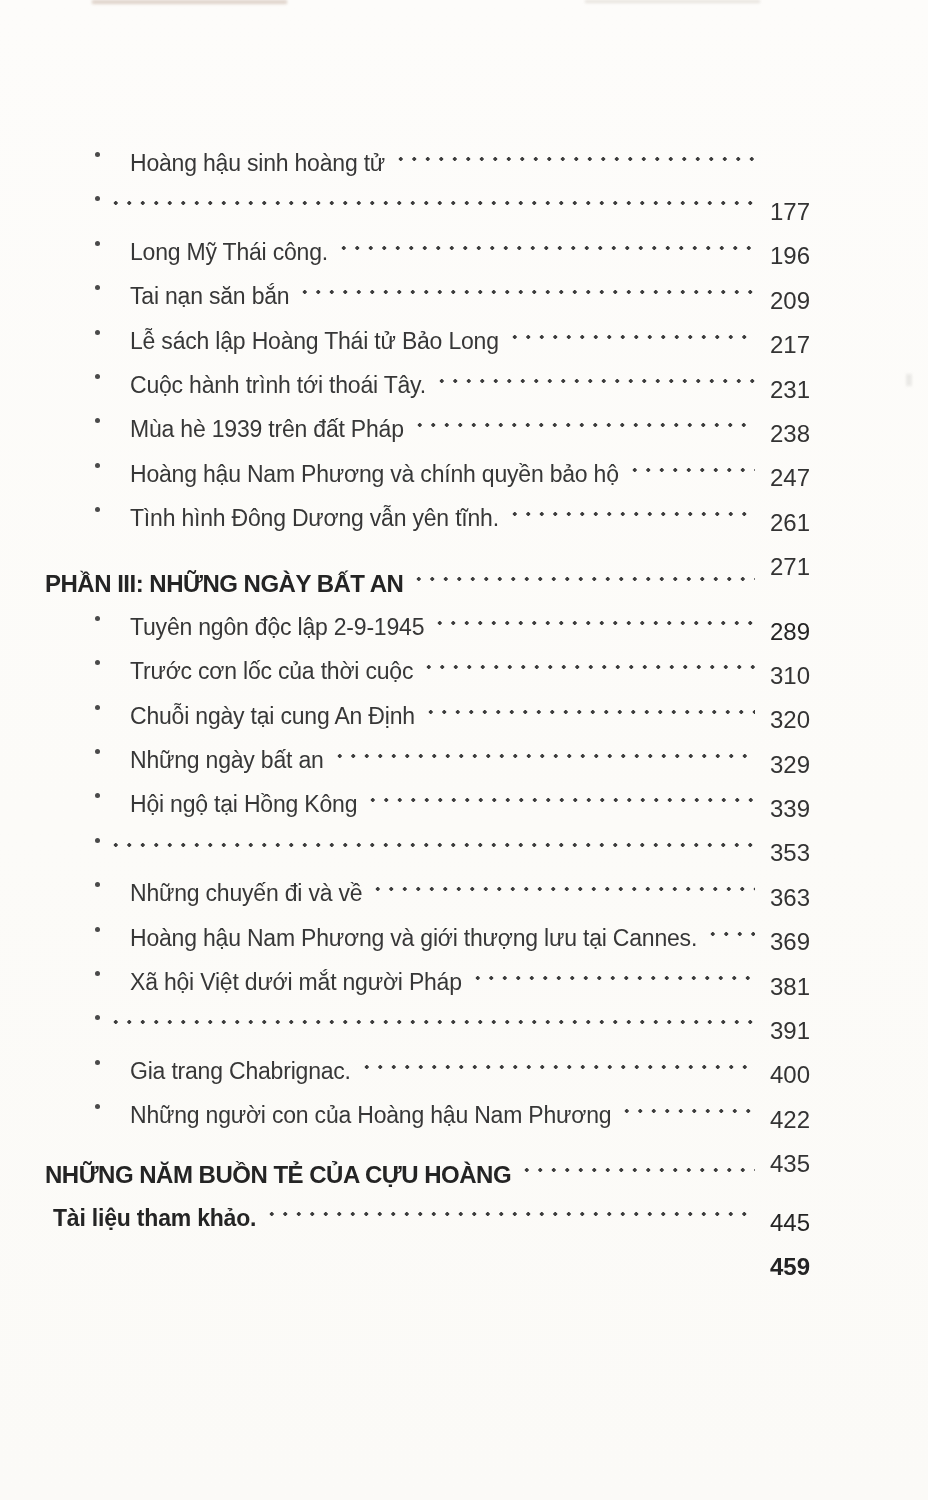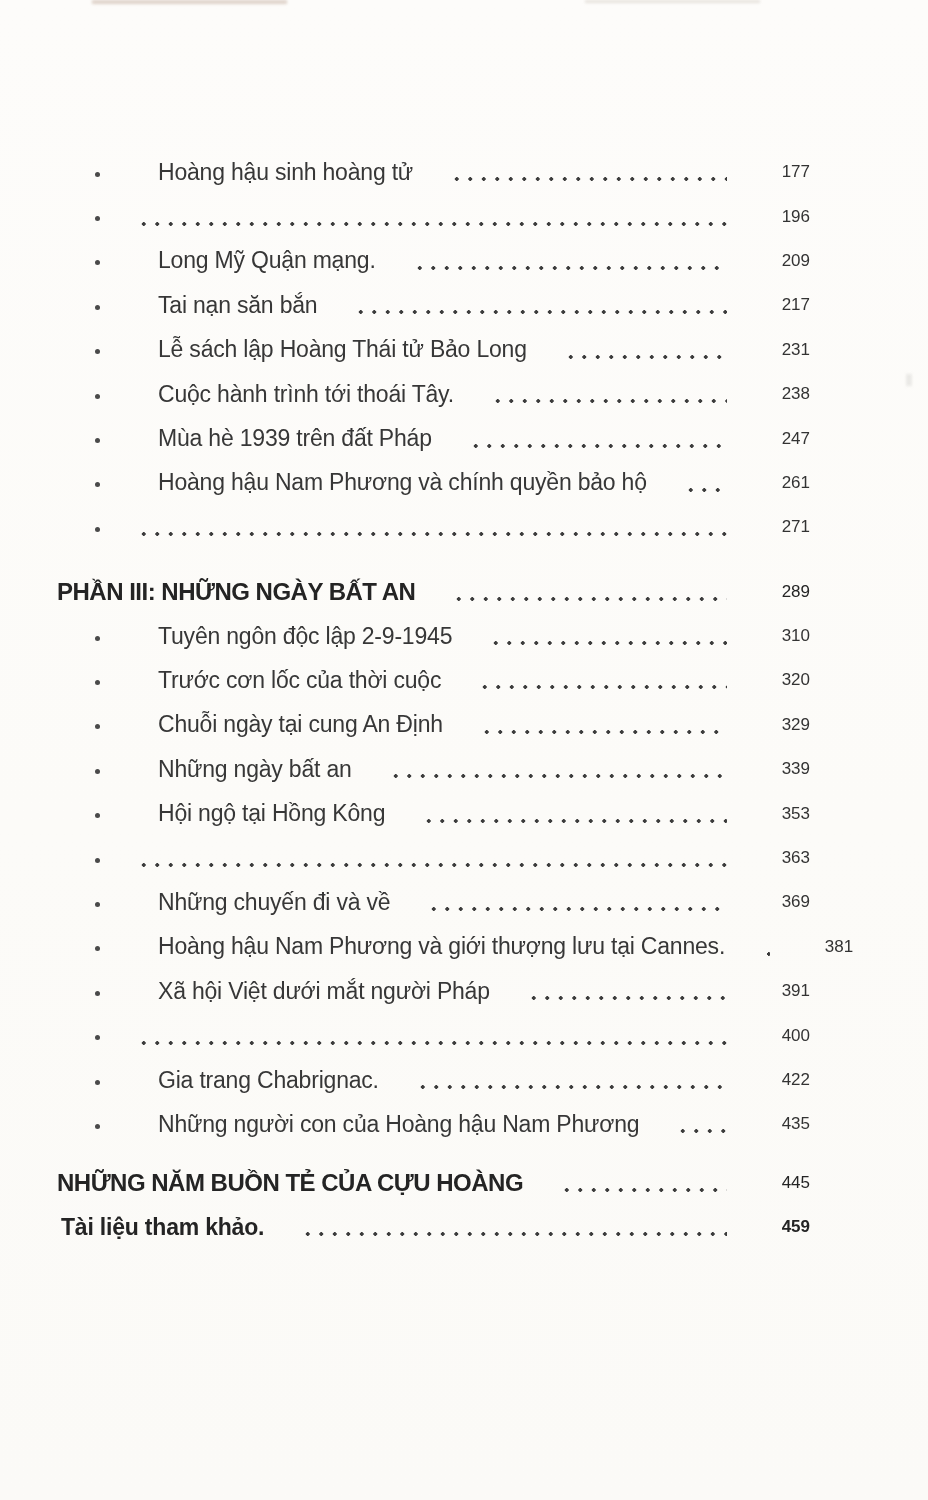--- a/index.html
+++ b/index.html
@@ -20,23 +20,22 @@
   .speck   { left: 906px; top: 374px; width: 6px; height: 12px; background: rgba(130,125,120,0.14); filter: blur(1.5px); }
 
   .toc {
     position: absolute;
     left: 0; top: 0; right: 0;
     padding: 150px 118px 0 45px;
   }
   .row {
     height: 44.4px;
     display: flex;
-    align-items: center;
+    align-items: flex-start;
     white-space: nowrap;
-    gap: 28px;
   }
   .row .bullet {
     width: 5px; height: 5px;
     border-radius: 50%;
     background: #4a4a4a;
     margin-left: 50px;
     position: relative; top: 2px;
     flex: 0 0 auto;
   }
   .row .label {
@@ -54,33 +53,34 @@
     position: relative; top: 7px;
     background-image: radial-gradient(circle, #3c3c3c 1.6px, rgba(0,0,0,0) 1.9px);
     background-size: 13.5px 4px;
     background-repeat: repeat-x;
     background-position: left center;
   }
   .row .num {
     flex: 0 0 auto;
     min-width: 48px;
     text-align: right;
-    font-size: 17px;
+    font-size: 24px;
     color: #333333;
+    margin-top: 48px;
   }
   .row.header .label {
-    margin-left: 12px;
+    margin-left: 0;
     font-weight: bold;
     font-size: 24px;
     letter-spacing: -0.5px;
     color: #242424;
   }
   .row.header .num { font-weight: normal; color: #242424; }
   .row.subref .label {
-    margin-left: 16px;
+    margin-left: 8px;
     font-weight: bold;
     font-size: 23px;
     letter-spacing: -0.2px;
     color: #242424;
   }
   .row.subref .num { font-weight: bold; color: #242424; }
   .m1 { margin-top: 20px; }
   .m2 { margin-top: 19px; }
   .m3 { margin-top: 14px; }
 </style>
@@ -100,21 +100,21 @@
       <span class="dots"></span>
       <span class="num">177</span>
     </div>
     <div class="row entry">
       <span class="bullet"></span>
       <span class="dots"></span>
       <span class="num">196</span>
     </div>
     <div class="row entry">
       <span class="bullet"></span>
-      <span class="label">Long Mỹ Quận mạng.</span>
+      <span class="label">Long Mỹ Thái công.</span>
       <span class="dots"></span>
       <span class="num">209</span>
     </div>
     <div class="row entry">
       <span class="bullet"></span>
       <span class="label">Tai nạn săn bắn</span>
       <span class="dots"></span>
       <span class="num">217</span>
     </div>
     <div class="row entry">
@@ -136,20 +136,21 @@
       <span class="num">247</span>
     </div>
     <div class="row entry">
       <span class="bullet"></span>
       <span class="label">Hoàng hậu Nam Phương và chính quyền bảo hộ</span>
       <span class="dots"></span>
       <span class="num">261</span>
     </div>
     <div class="row entry">
       <span class="bullet"></span>
+      <span class="label">Tình hình Đông Dương vẫn yên tĩnh.</span>
       <span class="dots"></span>
       <span class="num">271</span>
     </div>
 
     <div class="row header m1">
       <span class="label">PHẦN III: NHỮNG NGÀY BẤT AN</span>
       <span class="dots"></span>
       <span class="num">289</span>
     </div>
     <div class="row entry">

